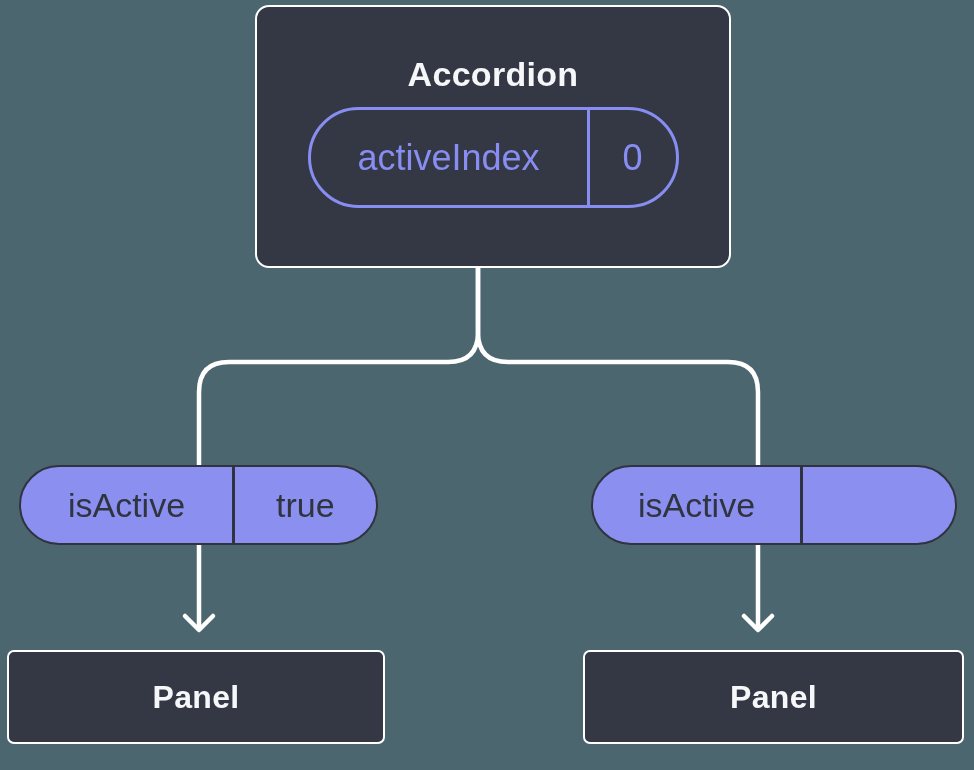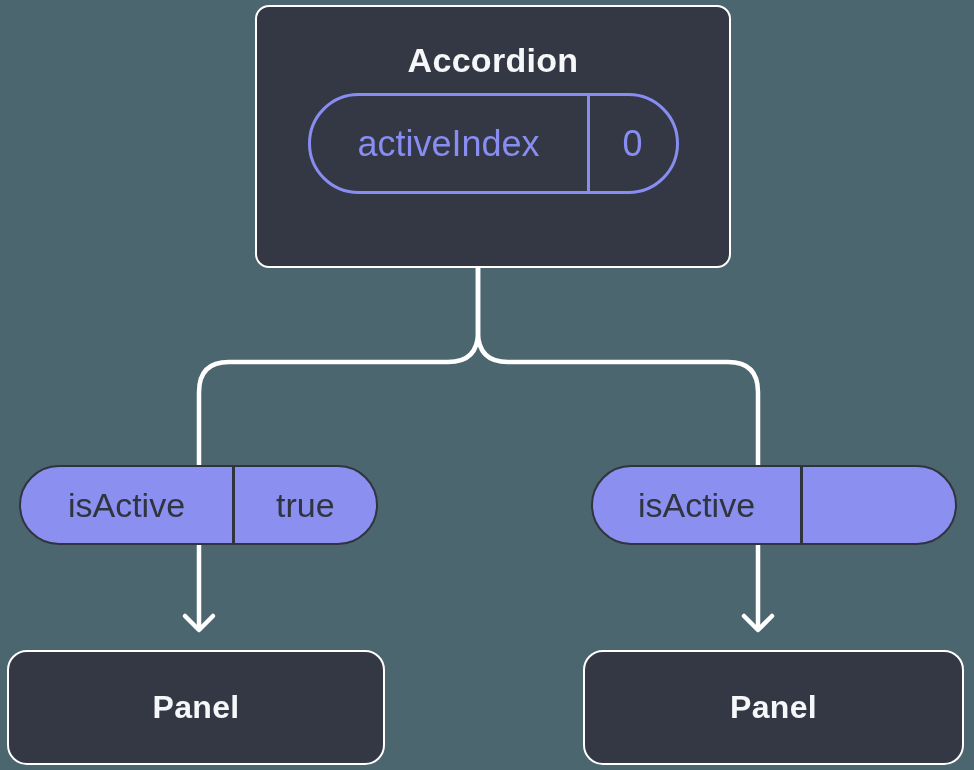--- a/index.html
+++ b/index.html
@@ -45,21 +45,21 @@
     display: flex;
     align-items: center;
     justify-content: center;
   }
   .root-node {
     left: 255px; top: 5px;
     width: 476px; height: 263px;
     border-radius: 14px;
     flex-direction: column;
     justify-content: flex-start;
-    padding-top: 32px;
+    padding-top: 46px;
   }
   .root-title {
     font-size: 34px;
     font-weight: 600;
     line-height: 42px;
     letter-spacing: 0.3px;
   }
   .state-pill {
     margin-top: 12px;
     width: 371px; height: 101px;
@@ -105,22 +105,22 @@
   .prop-pill-right { left: 591px; width: 366px; }
   .prop-pill-left  .cell-name { width: 211px; }
   .prop-pill-right .cell-name { width: 207px; }
   .prop-pill .cell-value { flex: 1; }
   .pill-divider-dark {
     width: 2.5px;
     background: var(--prop-text);
   }
   .panel-node {
     top: 650px;
-    height: 115px;
-    border-radius: 20px;
+    height: 94px;
+    border-radius: 7px;
     font-size: 32px;
     font-weight: 600;
     letter-spacing: 0.3px;
   }
   .panel-node-left  { left: 7px;   width: 378px; }
   .panel-node-right { left: 583px; width: 381px; }
 </style>
 </head>
 <body>
 

